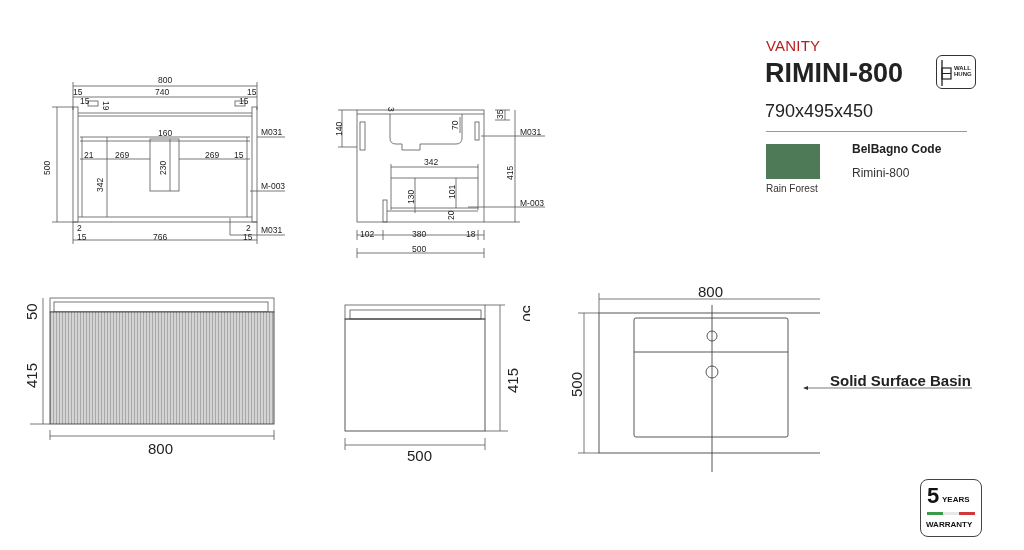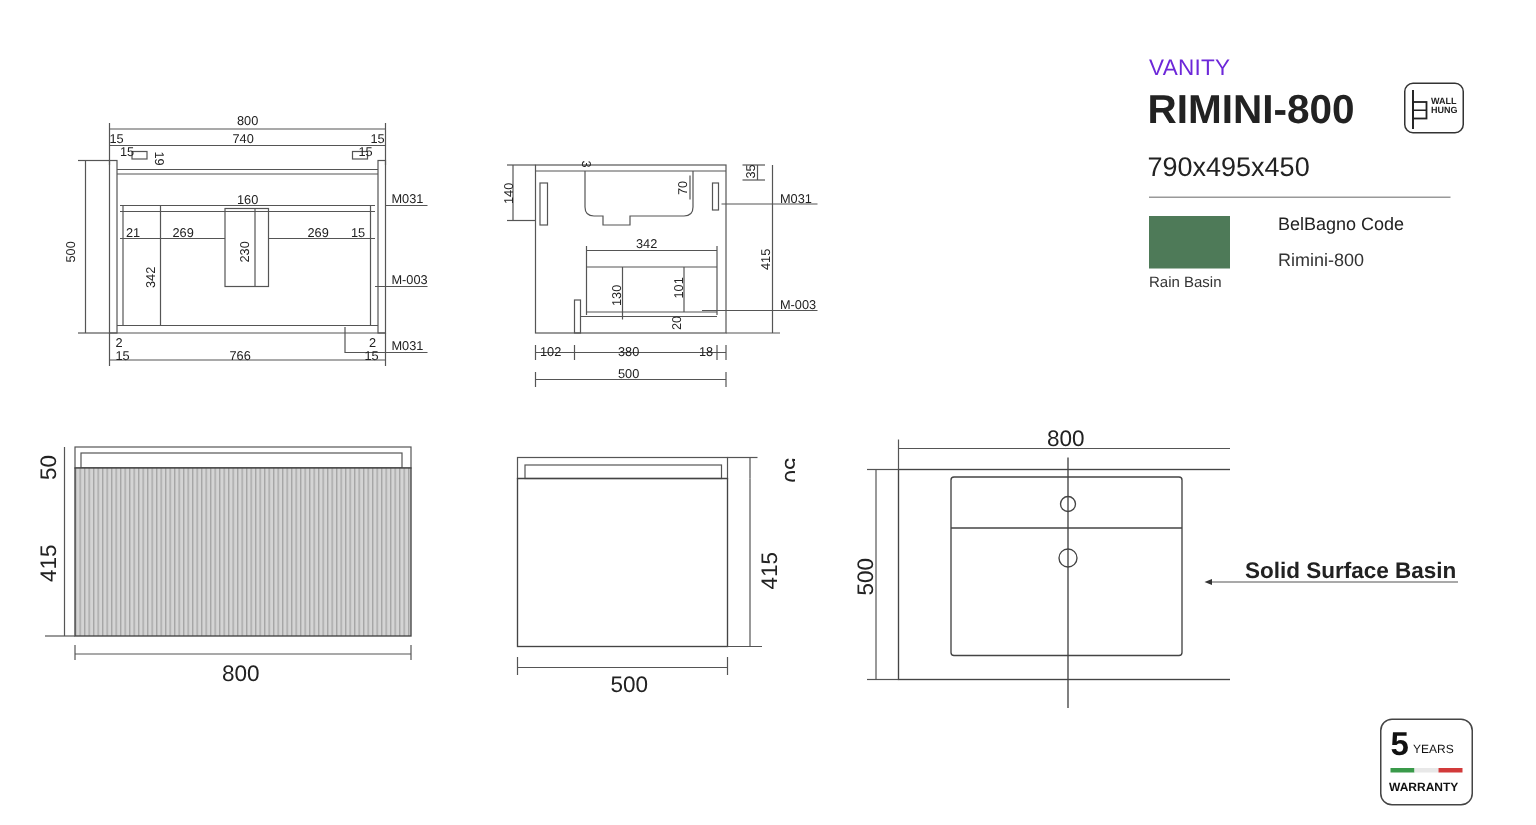--- a/index.html
+++ b/index.html
@@ -1,32 +1,32 @@
 <!DOCTYPE html>
 <html><head>
 <meta charset="utf-8">
 <style>
   html, body { margin:0; padding:0; background:#ffffff; }
   body { width:1024px; height:550px; position:relative; overflow:hidden;
          font-family:"Liberation Sans", sans-serif; color:#222; }
   .abs { position:absolute; }
   svg text { font-family:"Liberation Sans", sans-serif; fill:#222; }
-  .t-vanity { left:766px; top:37px; font-size:15px; color:#6d28d9; letter-spacing:0.2px; }
+  .t-vanity { left:766px; top:37px; font-size:15px; color:#b91c1c; letter-spacing:0.2px; }
   .t-model { left:765px; top:58px; font-size:27px; font-weight:bold; color:#222; }
   .t-dims { left:765px; top:101px; font-size:18px; font-weight:normal; color:#222; }
   .divider { left:766px; top:131px; width:201px; height:1px; background:#999; }
   .swatch { left:766px; top:144px; width:54px; height:35px; }
   .swatch-label { left:766px; top:183px; font-size:10px; color:#333; }
-  .code-title { left:852px; top:142px; font-size:12px; font-weight:normal; color:#222; }
+  .code-title { left:852px; top:142px; font-size:12px; font-weight:bold; color:#222; }
   .code-value { left:852px; top:166px; font-size:12px; color:#333; }
   .wall-badge { left:936px; top:55px; width:40px; height:34px; border:1.3px solid #333; border-radius:6px; box-sizing:border-box; }
   .wall-text { position:absolute; left:17px; top:9px; font-size:6px; font-weight:bold; line-height:6px; color:#222; }
   .warranty { left:920px; top:479px; width:62px; height:58px; border:1.3px solid #444; border-radius:8px; box-sizing:border-box; }
   .w-num { position:absolute; left:6px; top:3px; font-size:22px; font-weight:bold; color:#111; }
-  .w-years { position:absolute; left:21px; top:15px; font-size:8px; font-weight:normal; color:#111; }
+  .w-years { position:absolute; left:21px; top:15px; font-size:8px; font-weight:bold; color:#111; }
   .w-flag { position:absolute; left:6px; top:32px; width:48px; height:3px; display:flex; }
   .w-flag span { flex:1; }
   .w-warranty { position:absolute; left:5px; top:40px; font-size:8px; font-weight:bold; color:#111;text-align:center; }
   .basin-label { left:830px; top:372px; font-size:15px; color:#222;font-weight:bold; }
 </style>
 </head>
 <body>
 
 <div class="abs t-vanity">VANITY</div>
 <div class="abs t-model">RIMINI-800</div>
@@ -40,21 +40,21 @@
   </svg>
   <div class="wall-text">
     <div>WALL</div>
     <div>HUNG</div>
   </div>
 </div>
 
 <div class="abs divider"></div>
 
 <div class="abs swatch" id="swatch" style="background: rgb(78, 122, 88);"></div>
-<div class="abs swatch-label">Rain Basin</div>
+<div class="abs swatch-label">Rain Forest</div>
 <div class="abs code-title">BelBagno Code</div>
 <div class="abs code-value">Rimini-800</div>
 
 <div class="abs warranty">
   <div class="w-num">5</div>
   <div class="w-years">YEARS</div>
   <div class="w-flag">
     <span id="flag0" style="background: rgb(58, 154, 74);"></span>
       <span id="flag1" style="background: rgb(232, 232, 232);"></span>
       <span id="flag2" style="background: rgb(210, 58, 58);"></span>

